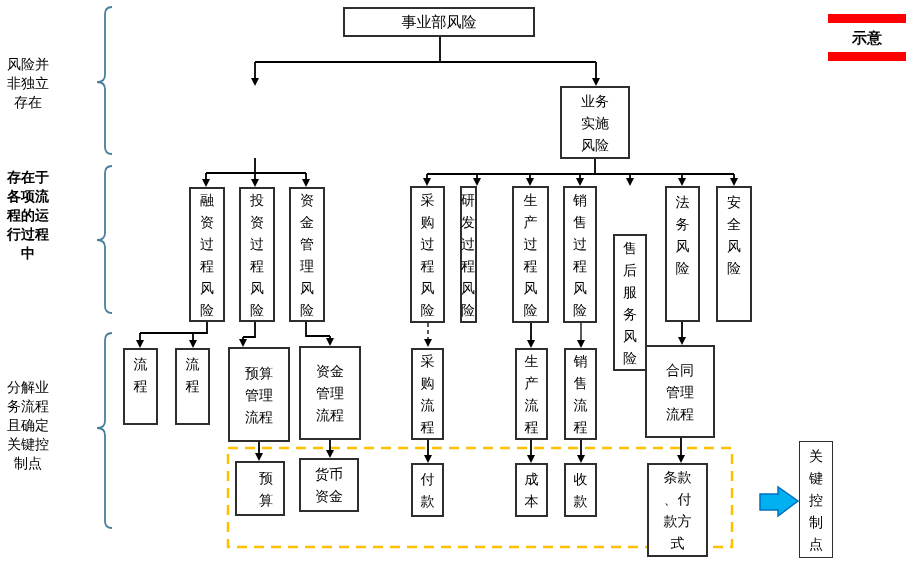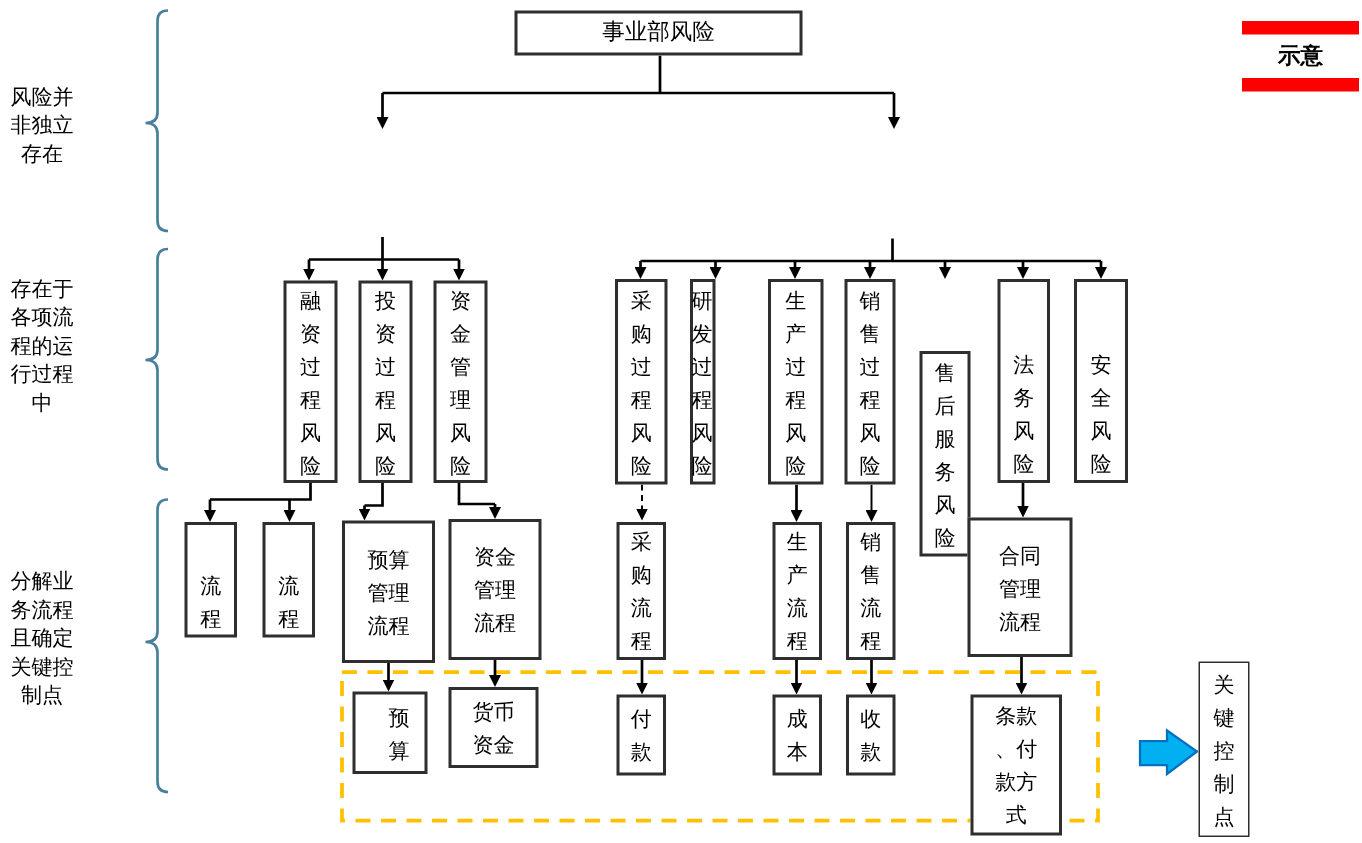--- a/index.html
+++ b/index.html
@@ -11,21 +11,21 @@
   svg.layer{position:absolute;left:0;top:0;width:908px;height:562px;z-index:0;}
   .node{
     position:absolute;box-sizing:border-box;background:#ffffff;
     border:2px solid #2e2e2e;display:flex;justify-content:center;align-items:center;
     z-index:2;font-size:14px;line-height:22px;text-align:center;
   }
   .node .t{display:block;line-break:anywhere;word-break:break-all;text-align:center;}
   .w1{width:16px;}
   .w2{width:30px;}
   .wfull{white-space:nowrap;}
-  .topalign{align-items:flex-end;padding-top:3px;}
+  .topalign{align-items:flex-start;padding-top:3px;}
   .thin{border-width:1px;}
   .root{font-size:15px;}
   .side-label{
     position:absolute;left:5px;width:46px;font-size:14px;line-height:19px;
     text-align:center;line-break:anywhere;word-break:break-all;z-index:2;
   }
   .legend-bar{position:absolute;left:828px;width:78px;height:9px;background:#ff0000;z-index:2;}
   .legend-text{
     position:absolute;left:828px;width:78px;top:26px;height:24px;
     font-size:15px;font-weight:bold;text-align:center;line-height:24px;z-index:2;
@@ -102,27 +102,30 @@
     </g>
 
     <polygon points="760,494 778,494 778,487 798,501 778,516 778,510 760,510" fill="#00b0f0" stroke="#0070c0" stroke-width="1.5"></polygon>
   </svg>
 
   <div class="legend-bar" style="top:14px;"></div>
   <div class="legend-text">示意</div>
   <div class="legend-bar" style="top:52px;"></div>
 
   <div class="side-label" style="top:55px;">风险并非独立存在</div>
-  <div class="side-label" style="top:183px;">存在于各项流程的运行过程中</div>
+  <div class="side-label" style="top:168px;font-weight:bold;">存在于各项流程的运行过程中</div>
   <div class="side-label" style="top:378px;">分解业务流程且确定关键控制点</div>
 
   <div class="node root" style="left:343px;top:7px;width:192px;height:30px;">
     <span class="t wfull">事业部风险</span>
   </div>
 
+  <div class="node" style="left:560px;top:86px;width:70px;height:73px;">
+    <span class="t w2">业务实施风险</span>
+  </div>
 
   <div class="node" style="left:189px;top:187px;width:36px;height:135px;">
     <span class="t w1">融资过程风险</span>
   </div>
   <div class="node" style="left:239px;top:187px;width:36px;height:135px;">
     <span class="t w1">投资过程风险</span>
   </div>
   <div class="node" style="left:289px;top:187px;width:36px;height:135px;">
     <span class="t w1">资金管理风险</span>
   </div>

